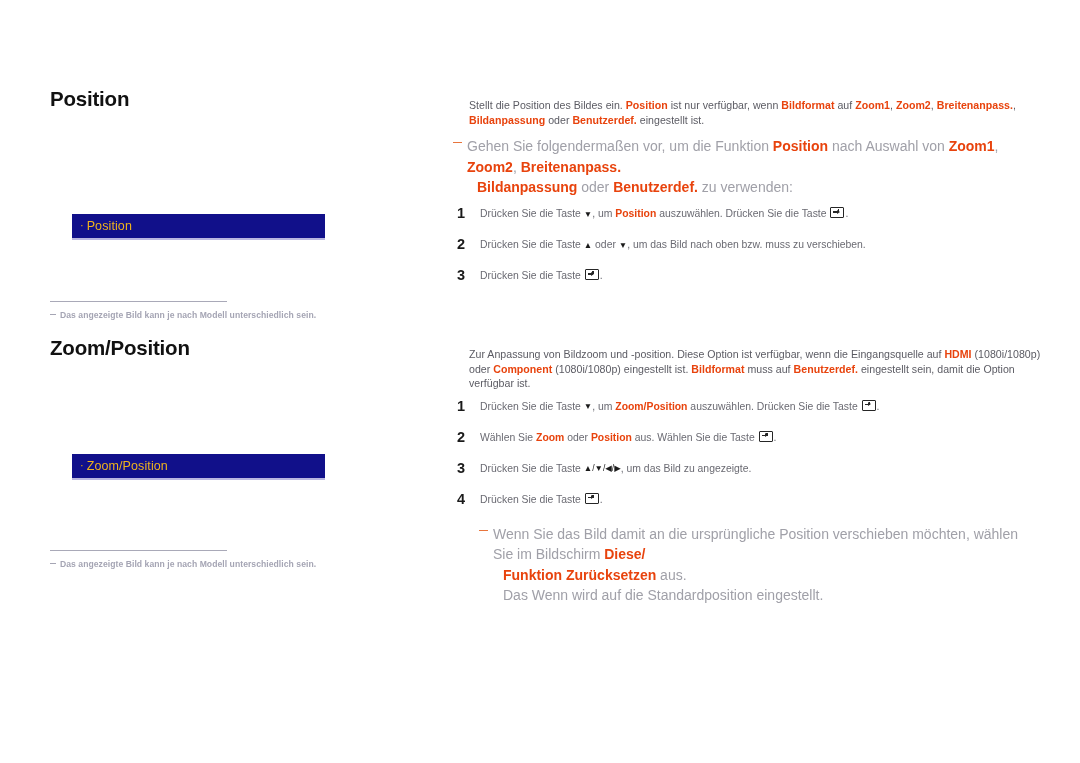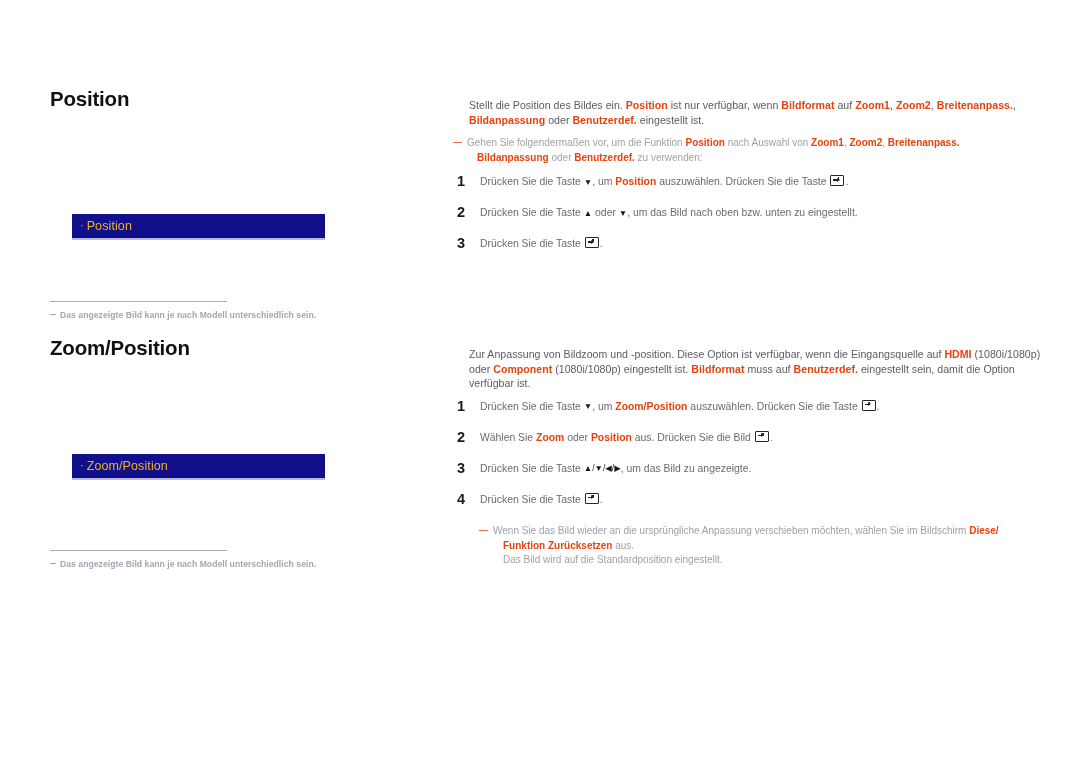--- a/index.html
+++ b/index.html
@@ -133,21 +133,21 @@
 
   .hl {
     color: #e8430d;
     font-weight: bold;
   }
 
   
   .note-block {
     position: relative;
     padding-left: 14px;
-    font-size: 10px;
+    font-size: 14px;
     line-height: 1.45;
     color: #a0a0a8;
     margin: 2px 0 10px 0;
   }
   .note-block .hl { color: #e8430d; }
   .note-dash {
     position: absolute;
     left: 0;
     top: 6px;
     width: 9px;
@@ -257,21 +257,21 @@
 
       <div class="note-block">
         <span class="note-dash"></span><span>Gehen Sie folgendermaßen vor, um die Funktion </span><span class="hl">Position</span><span> nach Auswahl von </span><span class="hl">Zoom1</span><span>, </span><span class="hl">Zoom2</span><span>, </span><span class="hl">Breitenanpass.</span><span class="note-indent"><span class="hl">Bildanpassung</span><span> oder </span><span class="hl">Benutzerdef.</span><span> zu verwenden:</span></span>
       </div>
 
       <div class="step">
         <span class="step-num">1</span><span>Drücken Sie die Taste </span><span class="tri">▼</span><span>, um </span><span class="hl">Position</span><span> auszuwählen. Drücken Sie die Taste </span><span class="enter-key"><span class="stem"></span></span><span>.</span>
       </div>
 
       <div class="step">
-        <span class="step-num">2</span><span>Drücken Sie die Taste </span><span class="tri">▲</span><span> oder </span><span class="tri">▼</span><span>, um das Bild nach oben bzw. unten zu eingestellt.</span>
+        <span class="step-num">2</span><span>Drücken Sie die Taste </span><span class="tri">▲</span><span> oder </span><span class="tri">▼</span><span>, um das Bild nach oben bzw. muss zu verschieben.</span>
       </div>
 
       <div class="step">
         <span class="step-num">3</span><span>Drücken Sie die Taste </span><span class="enter-key"><span class="stem"></span></span><span>.</span>
       </div>
 
     </div>
   </div>
 
   <div class="section" id="section-zoompos">
@@ -293,31 +293,31 @@
 
     <div class="col-right">
 
       <p class="intro wide"><span>Zur Anpassung von Bildzoom und -position. Diese Option ist verfügbar, wenn die Eingangsquelle auf </span><span class="hl">HDMI</span><span> (1080i/1080p) oder </span><span class="hl">Component</span><span> (1080i/1080p) eingestellt ist. </span><span class="hl">Bildformat</span><span> muss auf </span><span class="hl">Benutzerdef.</span><span> eingestellt sein, damit die Option verfügbar ist.</span></p>
 
       <div class="step">
         <span class="step-num">1</span><span>Drücken Sie die Taste </span><span class="tri">▼</span><span>, um </span><span class="hl">Zoom/Position</span><span> auszuwählen. Drücken Sie die Taste </span><span class="enter-key"><span class="stem"></span></span><span>.</span>
       </div>
 
       <div class="step">
-        <span class="step-num">2</span><span>Wählen Sie </span><span class="hl">Zoom</span><span> oder </span><span class="hl">Position</span><span> aus. Drücken Sie die Bild </span><span class="enter-key"><span class="stem"></span></span><span>.</span>
+        <span class="step-num">2</span><span>Wählen Sie </span><span class="hl">Zoom</span><span> oder </span><span class="hl">Position</span><span> aus. Wählen Sie die Taste </span><span class="enter-key"><span class="stem"></span></span><span>.</span>
       </div>
 
       <div class="step">
         <span class="step-num">3</span><span>Drücken Sie die Taste </span><span class="tri">▲/▼/◀/▶</span><span>, um das Bild zu angezeigte.</span>
       </div>
 
       <div class="step">
         <span class="step-num">4</span><span>Drücken Sie die Taste </span><span class="enter-key"><span class="stem"></span></span><span>.</span>
       </div>
 
       <div class="note-block" style="margin-left:26px;">
-        <span class="note-dash"></span><span>Wenn Sie das Bild wieder an die ursprüngliche Anpassung verschieben möchten, wählen Sie im Bildschirm </span><span class="hl">Diese/</span><span class="note-indent"><span class="hl">Funktion Zurücksetzen</span><span> aus.</span></span><span class="note-plain">Das Bild wird auf die Standardposition eingestellt.</span>
+        <span class="note-dash"></span><span>Wenn Sie das Bild damit an die ursprüngliche Position verschieben möchten, wählen Sie im Bildschirm </span><span class="hl">Diese/</span><span class="note-indent"><span class="hl">Funktion Zurücksetzen</span><span> aus.</span></span><span class="note-plain">Das Wenn wird auf die Standardposition eingestellt.</span>
       </div>
 
     </div>
   </div>
 
 </div>
 
 </body></html>

